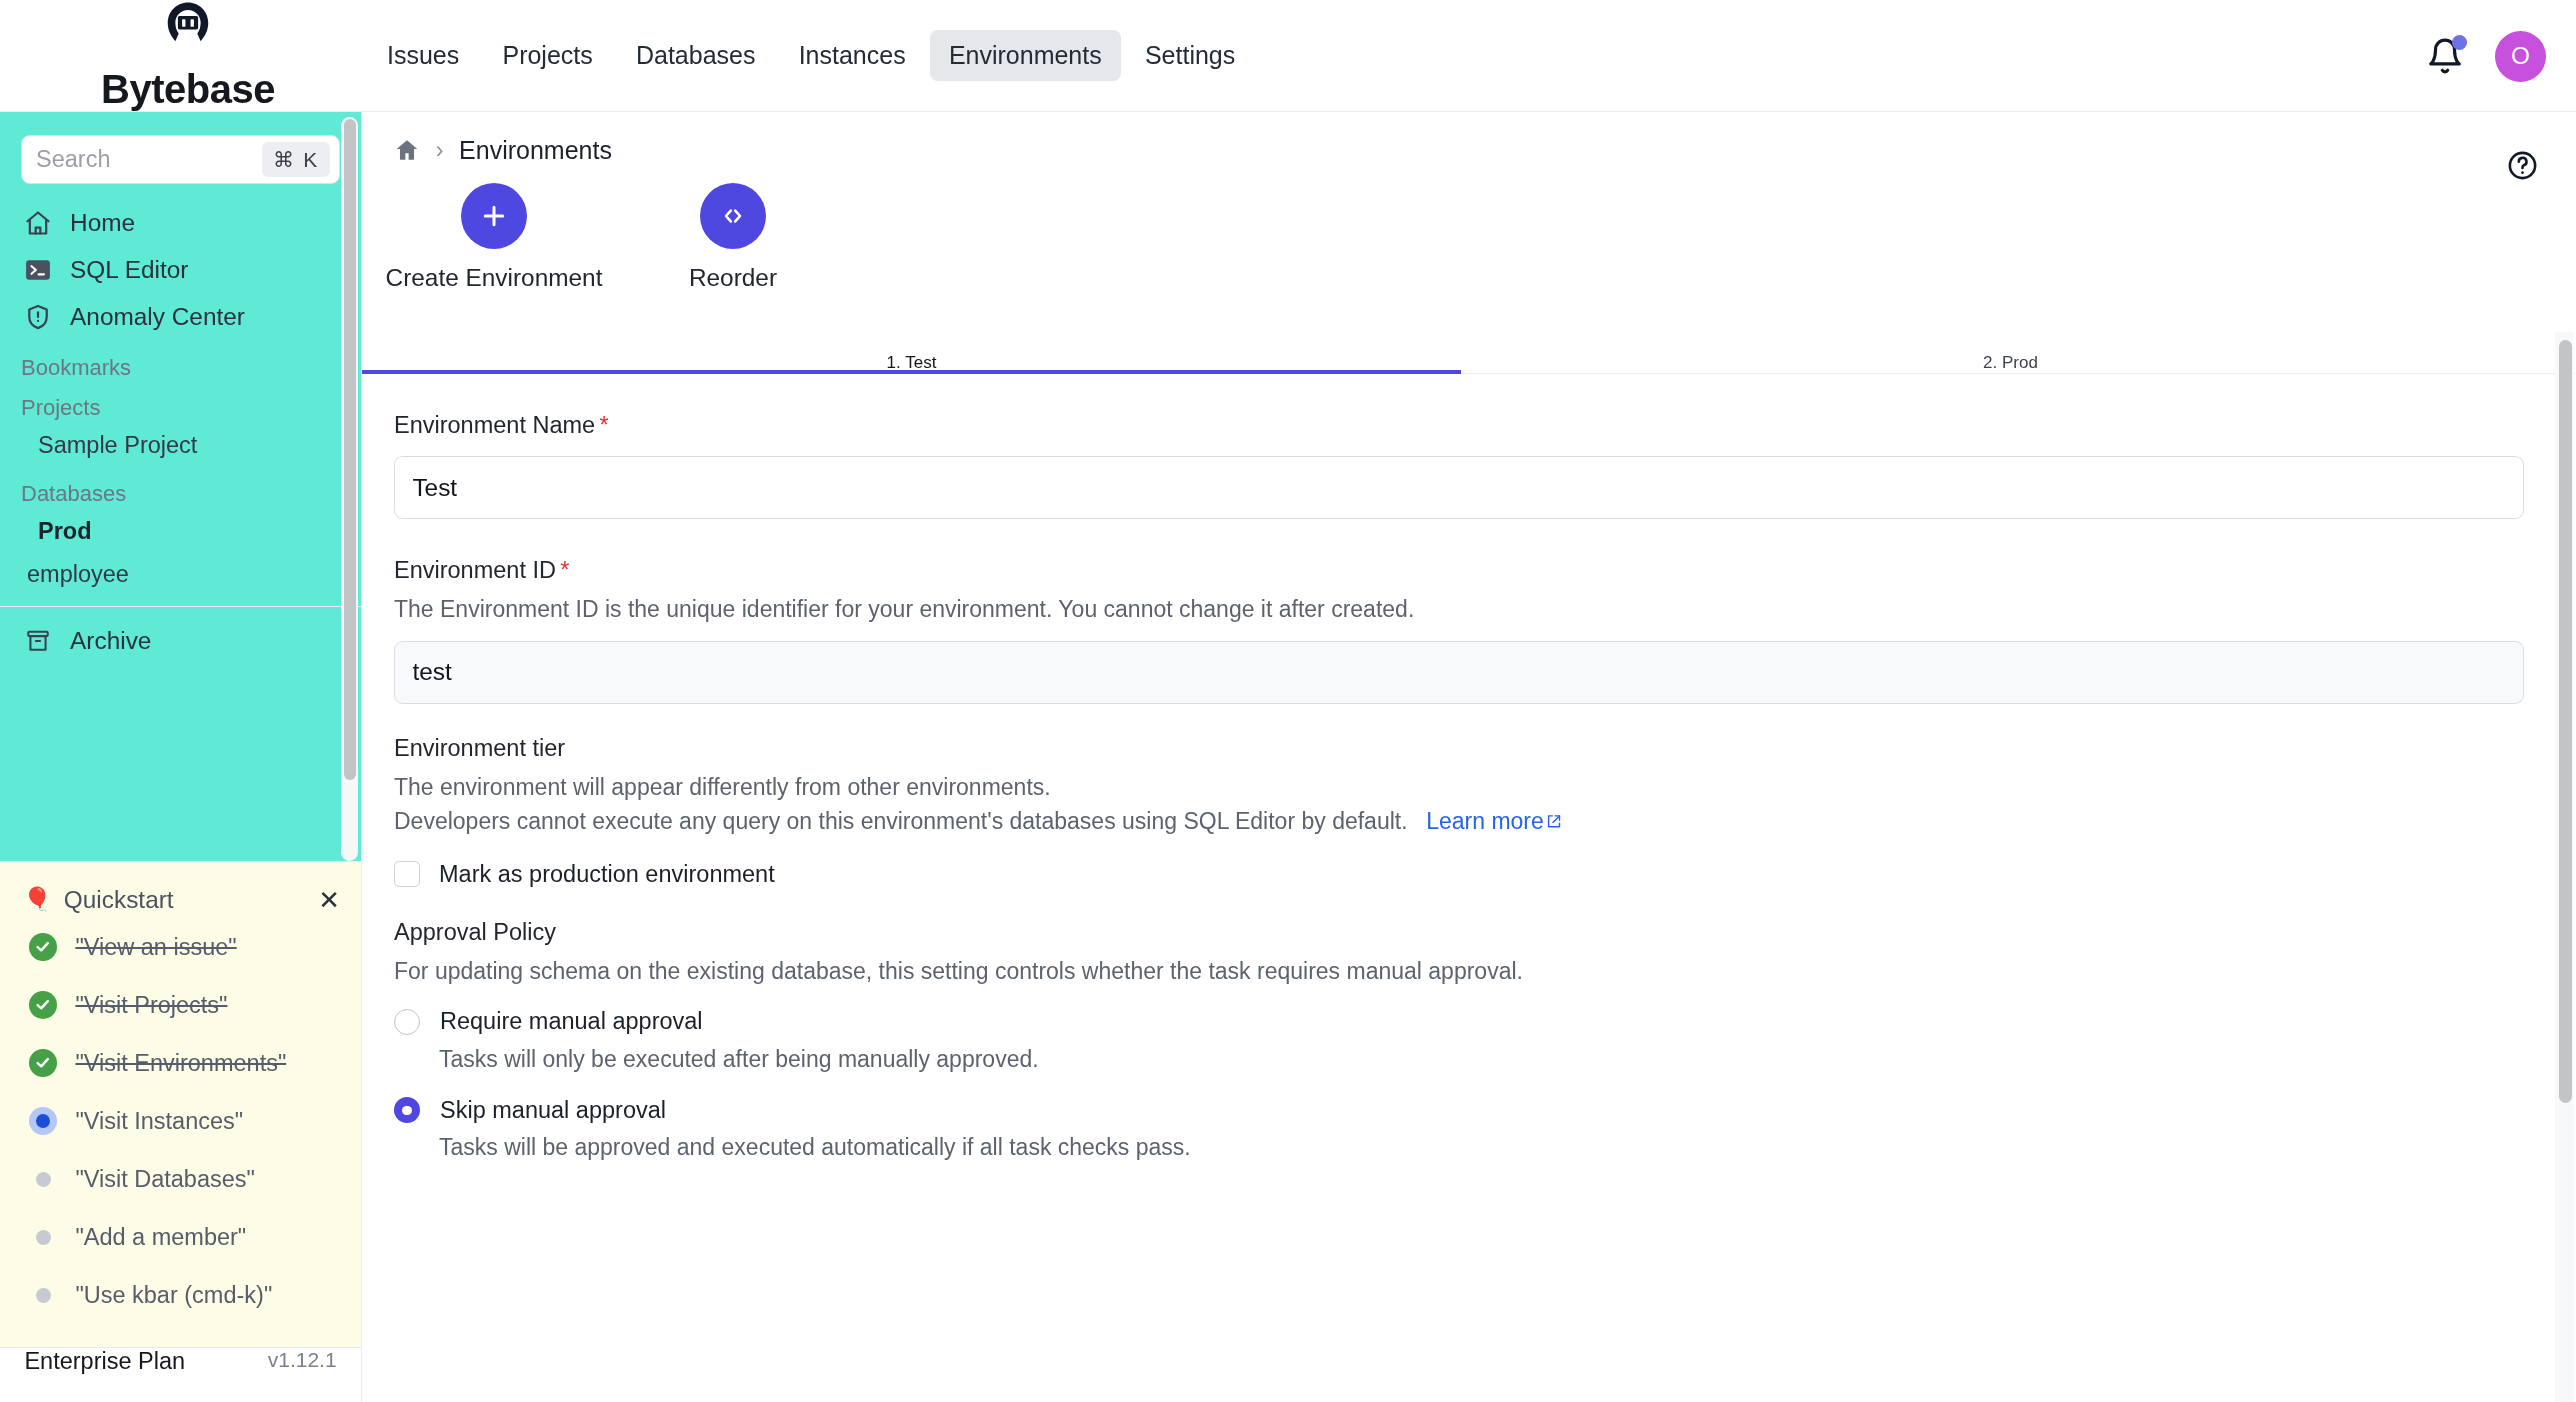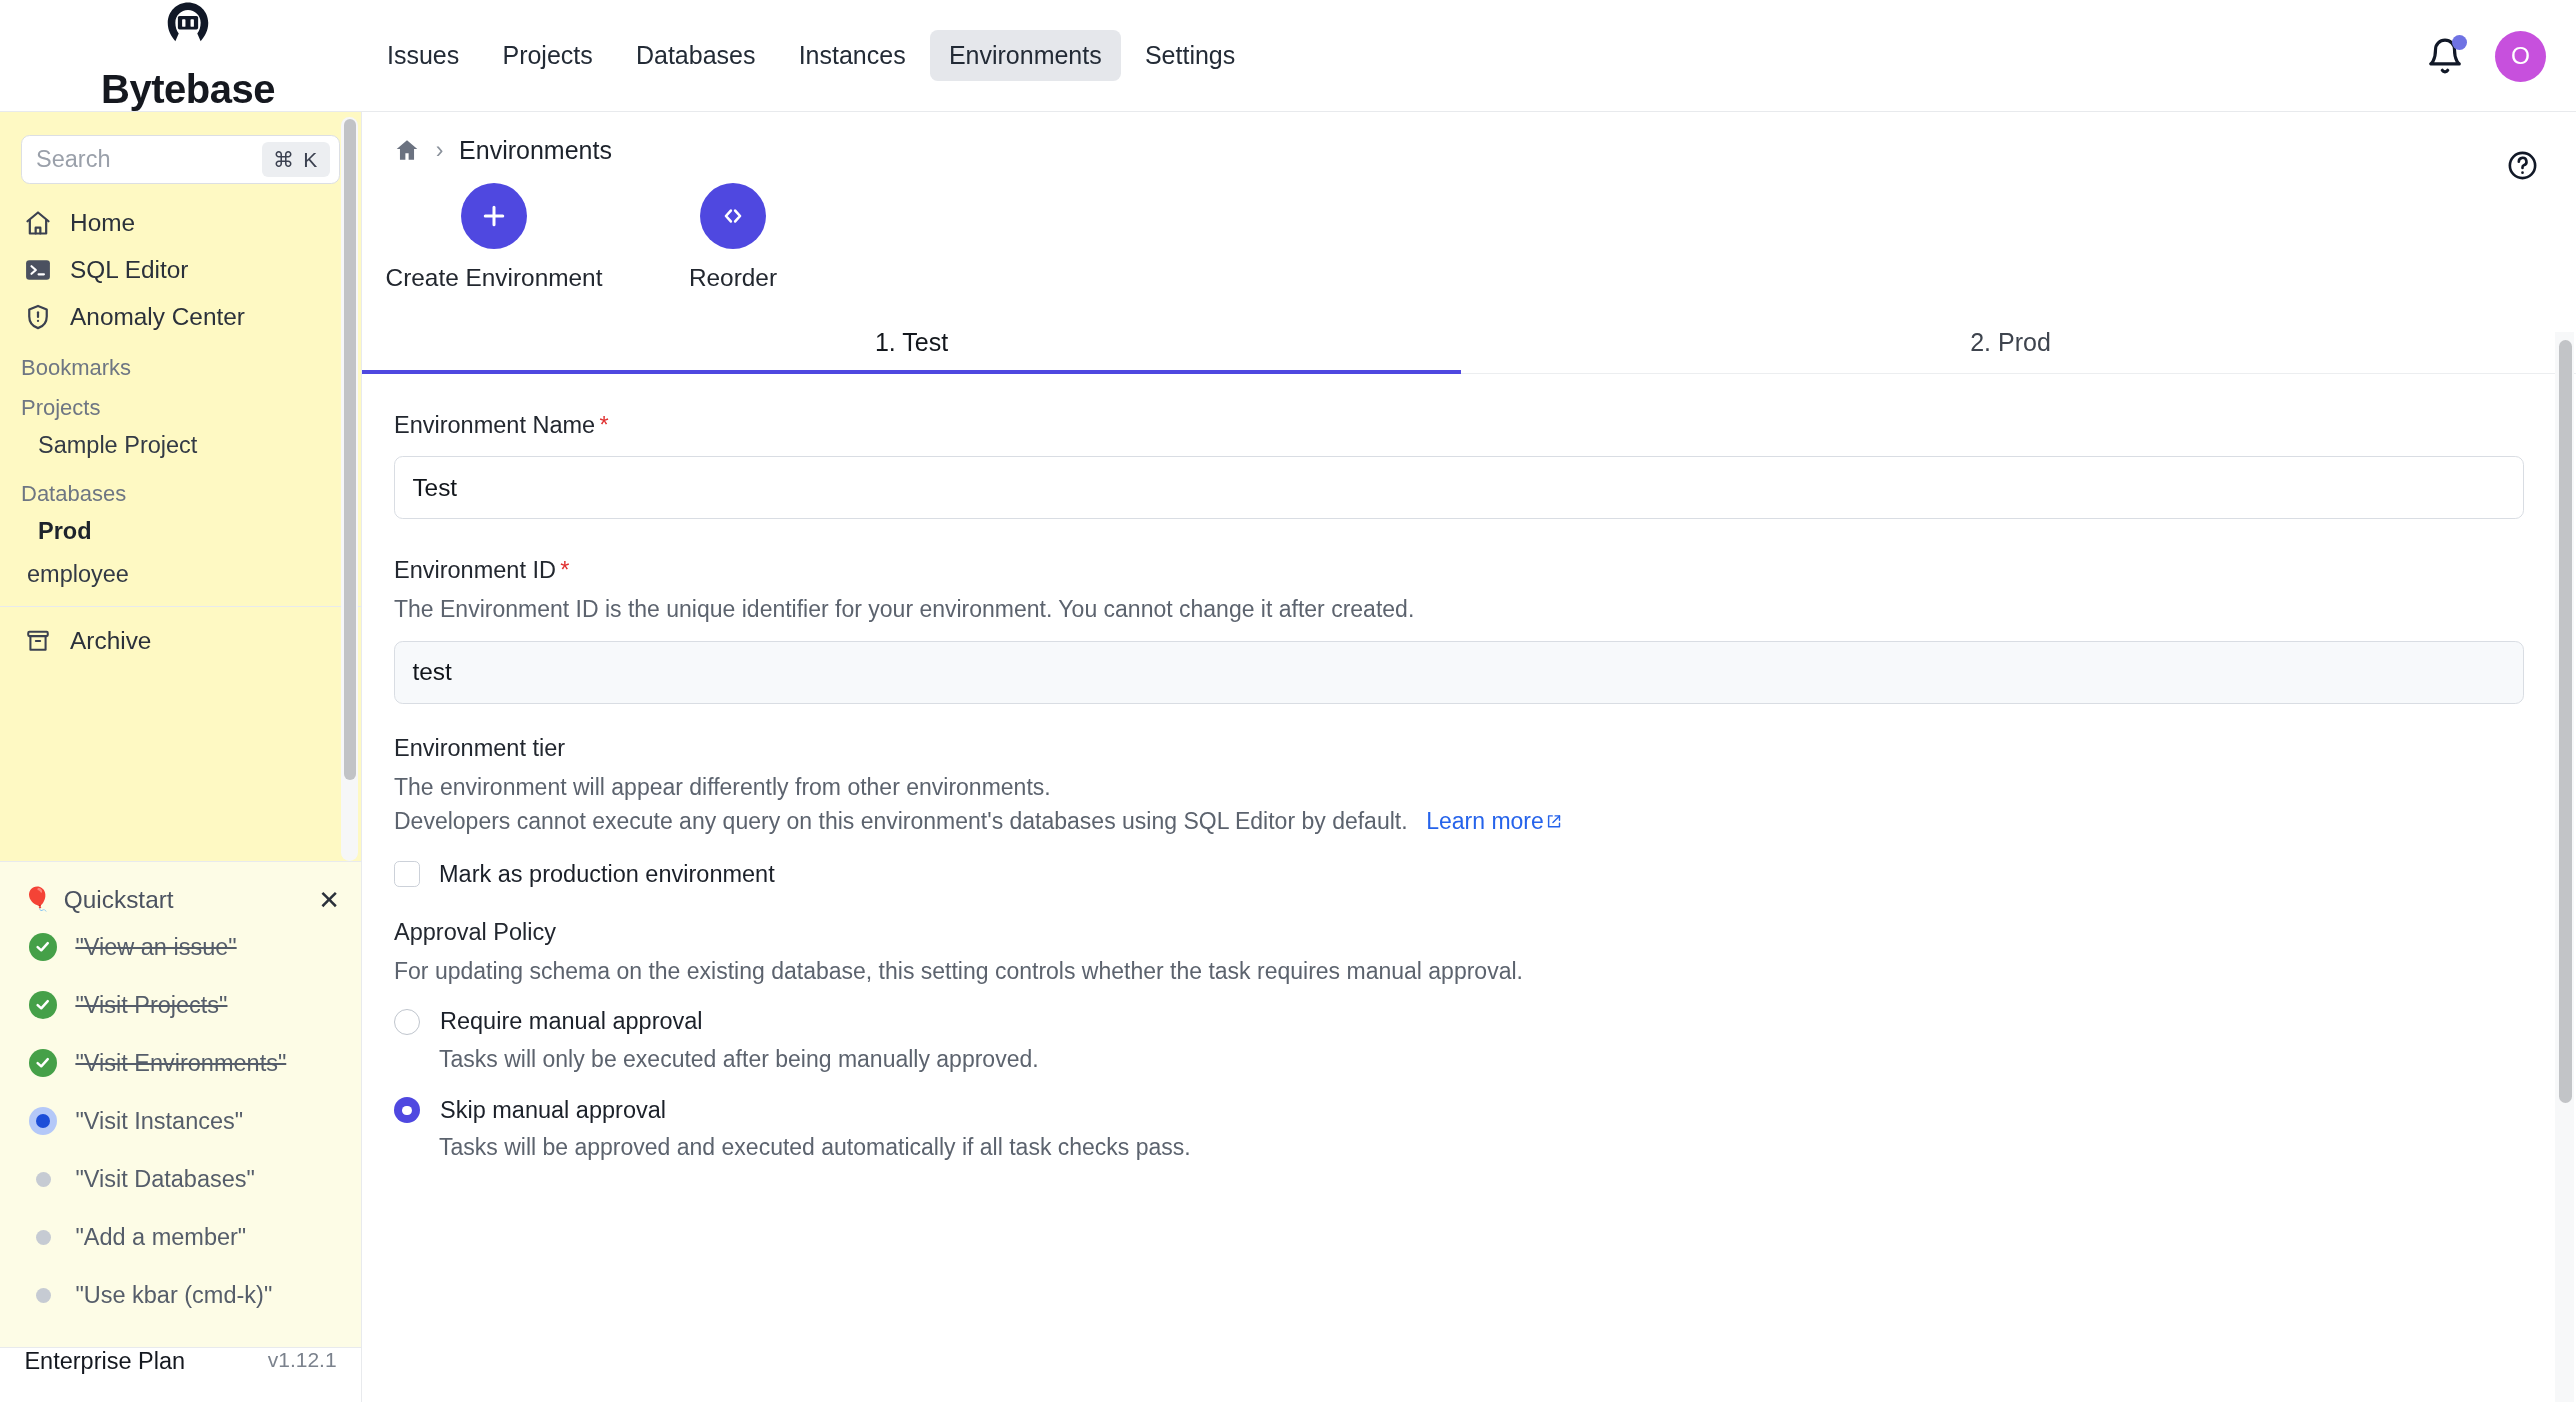--- a/index.html
+++ b/index.html
@@ -37,21 +37,21 @@
     width: 51px; height: 51px; border-radius: 50%;
     background: #c750dd; color: #fff;
     display: flex; align-items: center; justify-content: center;
     font-size: 24.4px; font-weight: 400;
   }
 
   
   .sidebar {
     position: absolute; top: 112px; left: 0;
     width: 362px; height: 1291px;
-    background: #fef9c3;
+    background: #5eead4;
     border-right: 0.9px solid #e8eaed;
     display: flex; flex-direction: column;
   }
   .sb-scroll { position: relative; flex: 1 1 auto; overflow: hidden; }
 
   .search-box {
     margin: 23px 21px 0 21px;
     height: 49px; border: 0.9px solid #dcdfe4; border-radius: 8.7px;
     display: flex; align-items: center; padding: 0 8.7px 0 14px;
     background: #fff;
@@ -129,22 +129,22 @@
     background: #4f48e0; color: #fff;
     display: flex; align-items: center; justify-content: center;
     font-size: 33px; font-weight: 400;
   }
   .action-label { margin-top: 15px; font-size: 24.4px; color: #22272f; white-space: nowrap; }
 
   
   .tabs { position: relative; margin-top: 15.7px; height: 66px; border-bottom: 1.7px solid #eceef0; }
   .tab {
     position: absolute; bottom: 0; height: 66px;
-    display: flex; align-items: center; justify-content: center;
-    font-size: 25px; padding-top: 5.2px; cursor: pointer;
+    display: flex; align-items: flex-end; justify-content: center;
+    font-size: 17px; padding-top: 5.2px; cursor: pointer;
   }
   .tab.t1 { left: 0; width: 1099px; color: #13171d; font-weight: 400; }
   .tab.t2 { left: 1099px; width: 1099px; color: #3e444e; }
   .tab-underline { position: absolute; left: 0; bottom: -1.7px; width: 1099px; height: 4.4px; background: #4f48e0; }
 
   
   .form { padding: 38px 49px 0 32px; }
   .field { margin-bottom: 0; }
   .f-label { font-size: 23.5px; color: #22272f; font-weight: 400; }
   .req { color: #e03131; margin-left: 4.4px; }

